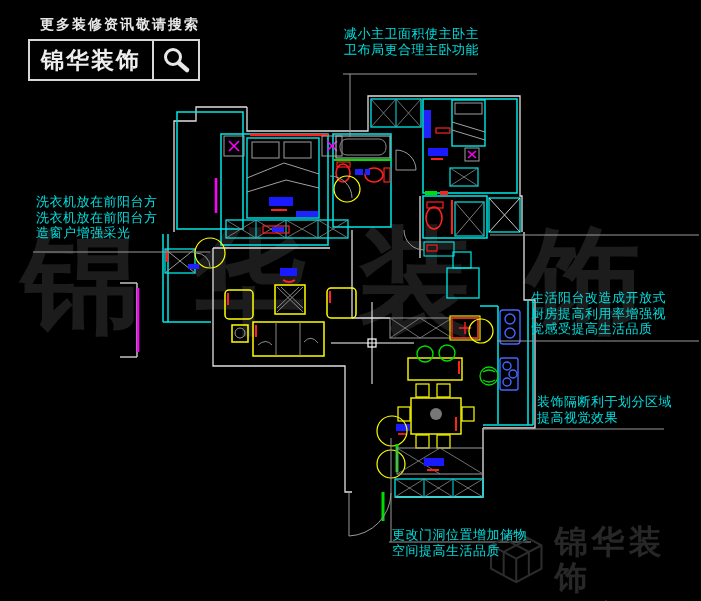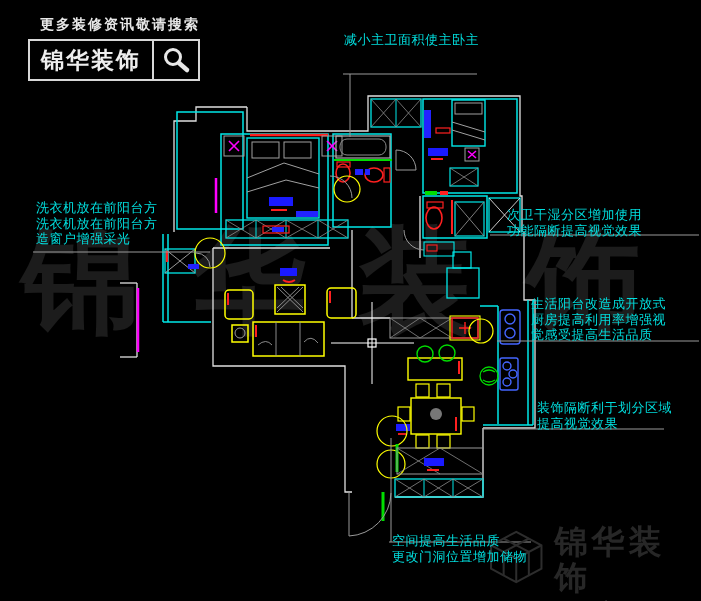--- a/index.html
+++ b/index.html
@@ -25,21 +25,21 @@
   #watermark{
     position:absolute;left:22px;top:224px;z-index:1;
     font-family:"Liberation Serif","DejaVu Serif",serif;
     font-weight:bold;font-size:116px;line-height:116px;
     letter-spacing:52px;color:var(--wm);white-space:nowrap;
   }
   #plan-svg{position:absolute;left:0;top:0;z-index:2;}
   
   .ann{
     position:absolute;z-index:3;color:var(--ann);
-    font-size:13px;line-height:15.5px;letter-spacing:0.5px;white-space:nowrap;margin-top:6px;
+    font-size:13px;line-height:15.5px;letter-spacing:0.5px;white-space:nowrap;
   }
   
   #header{position:absolute;left:28px;top:16px;z-index:4;text-align:right;}
   #tagline{color:#e8e8e8;font-size:14px;font-weight:bold;letter-spacing:2px;}
   #search-box{
     margin-top:5px;width:168px;height:38px;border:2px solid #d8d8d8;
     display:flex;align-items:stretch;background:#000;
   }
   #brand-cell{
     flex:1;display:flex;align-items:center;justify-content:center;
@@ -303,47 +303,44 @@
       <line x1="490" y1="235" x2="699" y2="235"></line>
       <line x1="497" y1="341" x2="699" y2="341"></line>
       <line x1="483" y1="429" x2="664" y2="429"></line>
       <line x1="389" y1="542" x2="531" y2="542"></line>
       <line x1="391" y1="438" x2="391" y2="542"></line>
     </g>
   </svg>
 
   <div class="ann" style="left:344px;top:26px">
     <div>减小主卫面积使主卧主</div>
+    <div>卫布局更合理主卧功能</div>
   </div>
 
   <div class="ann" style="left:36px;top:194px">
     <div>洗衣机放在前阳台方</div>
     <div>洗衣机放在前阳台方</div>
     <div>造窗户增强采光</div>
   </div>
 
-  <div class="ann" style="left:507px;top:201px">
-    <div>次卫干湿分区增加使用</div>
-    <div>功能隔断提高视觉效果</div>
-  </div>
 
   <div class="ann" style="left:537px;top:394px">
     <div>装饰隔断利于划分区域</div>
     <div>提高视觉效果</div>
   </div>
 
   <div class="ann" style="left:531px;top:290px">
     <div>生活阳台改造成开放式</div>
     <div>厨房提高利用率增强视</div>
     <div>觉感受提高生活品质</div>
   </div>
 
   <div class="ann" style="left:392px;top:527px">
+    <div>更改门洞位置增加储物</div>
     <div>空间提高生活品质</div>
-    <div>更改门洞位置增加储物</div>
   </div>
 
   <div id="header">
     <div id="tagline">更多装修资讯敬请搜索</div>
     <div id="search-box">
       <div id="brand-cell">锦华装饰</div>
       <div id="icon-cell">
         <svg width="30" height="30" viewBox="0 0 30 30">
           <circle cx="12" cy="12" r="7.5" fill="none" stroke="#e8e8e8" stroke-width="3"></circle>
           <line x1="18" y1="18" x2="26" y2="25" stroke="#e8e8e8" stroke-width="4.5" stroke-linecap="round"></line>

